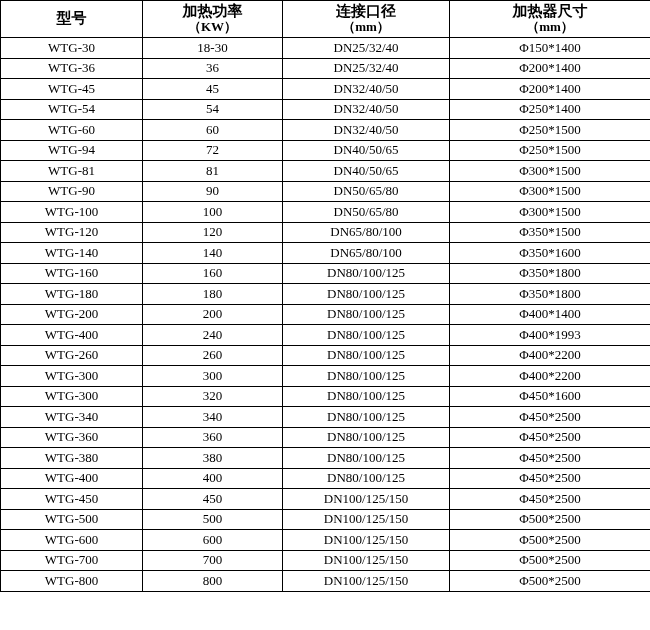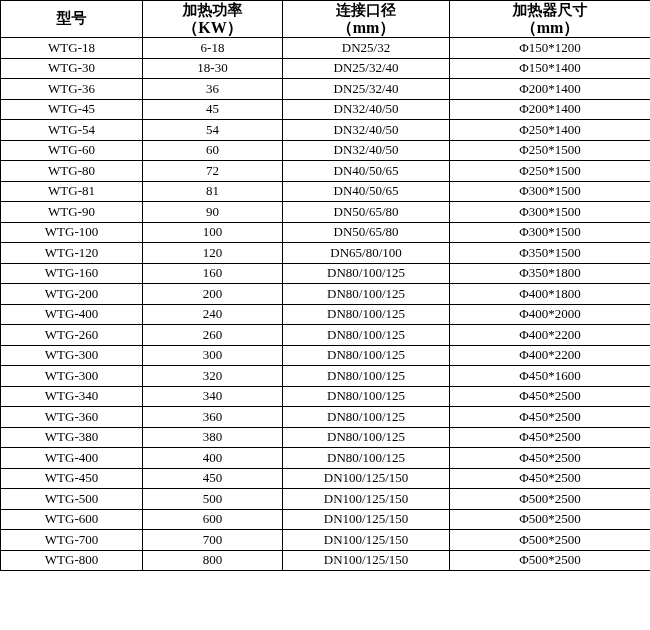--- a/index.html
+++ b/index.html
@@ -28,21 +28,21 @@
     font-weight: normal;
   }
   #spec-table thead th {
     height: 36px;
     font-size: 15px;
     line-height: 1.15;
     font-weight: bold;
   }
   #spec-table thead th .unit {
     display: block;
-    font-size: 16px;
+    font-size: 13px;
     line-height: 1.1;
   }
   #spec-table tbody td {
     height: 19.5px;
     font-size: 13px;
     line-height: 1.1;
     white-space: nowrap;
   }
   col.c0 { width: 142px; }
   col.c1 { width: 140px; }
@@ -74,26 +74,20 @@
         <span class="unit">（mm）</span>
       </th>
       <th>
         <span>加热器尺寸</span>
         <span class="unit">（mm）</span>
       </th>
     </tr>
   </thead>
   <tbody id="table-body">
       <tr>
-        <td>WTG-18</td>
-        <td>6-18</td>
-        <td>DN25/32</td>
-        <td>Φ150*1200</td>
-      </tr>
-      <tr>
         <td>WTG-30</td>
         <td>18-30</td>
         <td>DN25/32/40</td>
         <td>Φ150*1400</td>
       </tr>
       <tr>
         <td>WTG-36</td>
         <td>36</td>
         <td>DN25/32/40</td>
         <td>Φ200*1400</td>
@@ -110,21 +104,21 @@
         <td>DN32/40/50</td>
         <td>Φ250*1400</td>
       </tr>
       <tr>
         <td>WTG-60</td>
         <td>60</td>
         <td>DN32/40/50</td>
         <td>Φ250*1500</td>
       </tr>
       <tr>
-        <td>WTG-80</td>
+        <td>WTG-94</td>
         <td>72</td>
         <td>DN40/50/65</td>
         <td>Φ250*1500</td>
       </tr>
       <tr>
         <td>WTG-81</td>
         <td>81</td>
         <td>DN40/50/65</td>
         <td>Φ300*1500</td>
       </tr>
@@ -140,36 +134,48 @@
         <td>DN50/65/80</td>
         <td>Φ300*1500</td>
       </tr>
       <tr>
         <td>WTG-120</td>
         <td>120</td>
         <td>DN65/80/100</td>
         <td>Φ350*1500</td>
       </tr>
       <tr>
+        <td>WTG-140</td>
+        <td>140</td>
+        <td>DN65/80/100</td>
+        <td>Φ350*1600</td>
+      </tr>
+      <tr>
         <td>WTG-160</td>
         <td>160</td>
         <td>DN80/100/125</td>
         <td>Φ350*1800</td>
       </tr>
       <tr>
+        <td>WTG-180</td>
+        <td>180</td>
+        <td>DN80/100/125</td>
+        <td>Φ350*1800</td>
+      </tr>
+      <tr>
         <td>WTG-200</td>
         <td>200</td>
         <td>DN80/100/125</td>
-        <td>Φ400*1800</td>
+        <td>Φ400*1400</td>
       </tr>
       <tr>
         <td>WTG-400</td>
         <td>240</td>
         <td>DN80/100/125</td>
-        <td>Φ400*2000</td>
+        <td>Φ400*1993</td>
       </tr>
       <tr>
         <td>WTG-260</td>
         <td>260</td>
         <td>DN80/100/125</td>
         <td>Φ400*2200</td>
       </tr>
       <tr>
         <td>WTG-300</td>
         <td>300</td>

